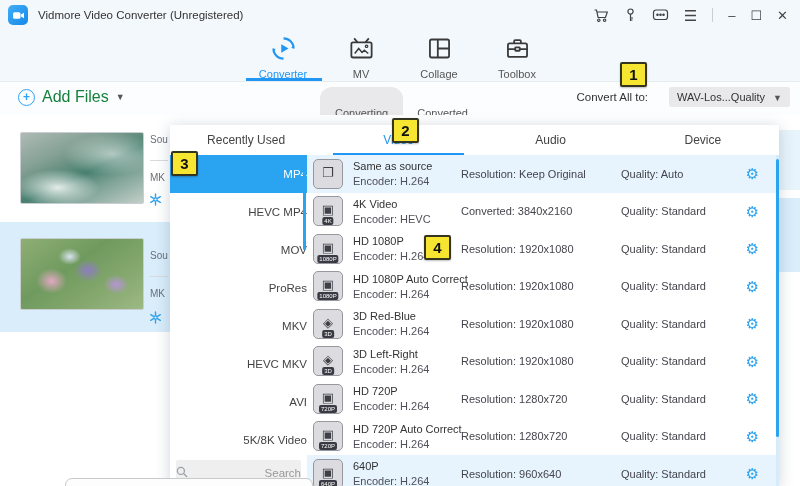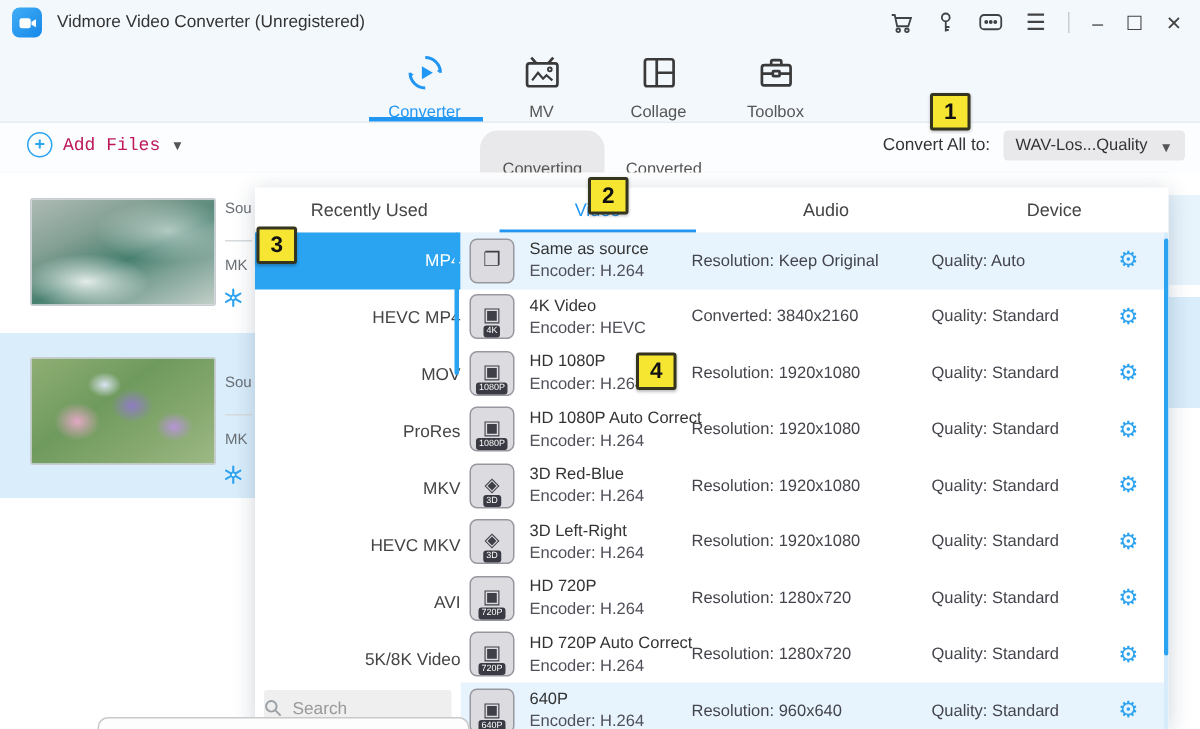--- a/index.html
+++ b/index.html
@@ -23,26 +23,26 @@
   .nav-item{width:78px;display:flex;flex-direction:column;align-items:center;justify-content:flex-start;padding-top:5px;}
   .nav-item .nlabel{font-size:11px;color:#555;margin-top:2px;}
   .nav-item.active .nlabel{color:#2196f3;}
   .nav-underline{position:absolute;left:246px;bottom:0;width:76px;height:3px;background:#2196f3;}
 
   
   .toolbar{height:33px;background:#fbfdfe;border-bottom:1px solid #ececec;position:relative;}
   .add-files{position:absolute;left:18px;top:6px;display:flex;align-items:center;gap:7px;}
   .plus-circle{width:15px;height:15px;border:1.5px solid #2aa3f1;border-radius:50%;color:#2aa3f1;
                font-size:12px;line-height:14px;text-align:center;font-weight:bold;}
-  .add-label{font-size:12px;color:#be185d;font-family:Liberation Mono, monospace;}
+  .add-label{font-size:16px;color:#15803d;}
   .caret{font-size:9px;color:#555;}
   .queue{position:absolute;left:320px;top:5px;display:flex;align-items:center;gap:14px;}
   .pill{background:#e9e9eb;border-radius:12px;padding:20px 15px;font-size:11px;color:#555;}
   .queue-link{font-size:11px;color:#555;}
-  .convert-all{position:absolute;right:10px;top:5px;display:flex;align-items:center;gap:9px;}
+  .convert-all{position:absolute;right:10px;top:5px;display:flex;align-items:center;gap:21px;}
   .ca-label{font-size:11.5px;color:#333;}
   .ca-select{background:#e9e9eb;border-radius:3px;padding:4px 8px;font-size:11px;color:#333;
              display:flex;align-items:flex-end;gap:8px;}
 
   
   .content{position:absolute;top:115px;left:0;right:0;bottom:0;background:#fff;}
   .file-pane{position:absolute;left:0;top:0;bottom:0;width:170px;}
   .file-card{position:relative;}
   .file-card.c1{height:102px;margin-top:5px;background:#fff;}
   .file-card.c2{height:110px;background:#d9edfb;}
@@ -71,21 +71,21 @@
   .ptab{flex:1;display:flex;align-items:center;justify-content:center;font-size:12px;color:#444;position:relative;}
   .ptab.active{color:#2196f3;}
   .ptab.active::after{content:"";position:absolute;left:11px;right:11px;bottom:0;height:2px;background:#2196f3;}
   .panel-body{position:absolute;top:30px;left:0;right:0;bottom:0;display:flex;}
 
   .fmt-sidebar{width:137px;position:relative;flex:0 0 auto;}
   .side-item{height:38px;line-height:38px;text-align:right;font-size:11.5px;color:#444;}
   .side-item.selected{background:#2aa3f1;color:#fff;}
   .side-scroll{position:absolute;right:1px;top:0;width:3px;height:95px;background:#2aa3f1;border-radius:2px;}
   .search-box{position:absolute;bottom:0;left:6px;right:6px;height:26px;background:#efefef;border-radius:2px;
-              display:flex;align-items:center;justify-content:flex-start;gap:7px;font-size:11.5px;color:#999;}
+              display:flex;align-items:center;justify-content:space-between;gap:17px;font-size:11.5px;color:#999;}
 
   .fmt-list{flex:1;position:relative;overflow:hidden;}
   .fmt-row{display:flex;align-items:center;height:37.5px;padding-left:6px;box-sizing:border-box;}
   .fmt-row.selected,.fmt-row.tinted{background:#e7f4fd;}
   .fmt-icon{width:30px;height:30px;flex:0 0 auto;margin-right:10px;background:#dcdce0;border:1px solid #97979f;
             border-radius:5px;position:relative;display:flex;align-items:center;justify-content:center;box-sizing:border-box;}
   .fmt-glyph{font-size:13px;color:#3f3f48;line-height:1;margin-top:-3px;}
   .fmt-badge{position:absolute;bottom:0;left:50%;transform:translateX(-50%);background:#3a3a44;color:#fff;
              font-size:6px;line-height:8px;padding:0 2px;border-radius:2px;white-space:nowrap;}
   .fmt-badge:empty{display:none;}

